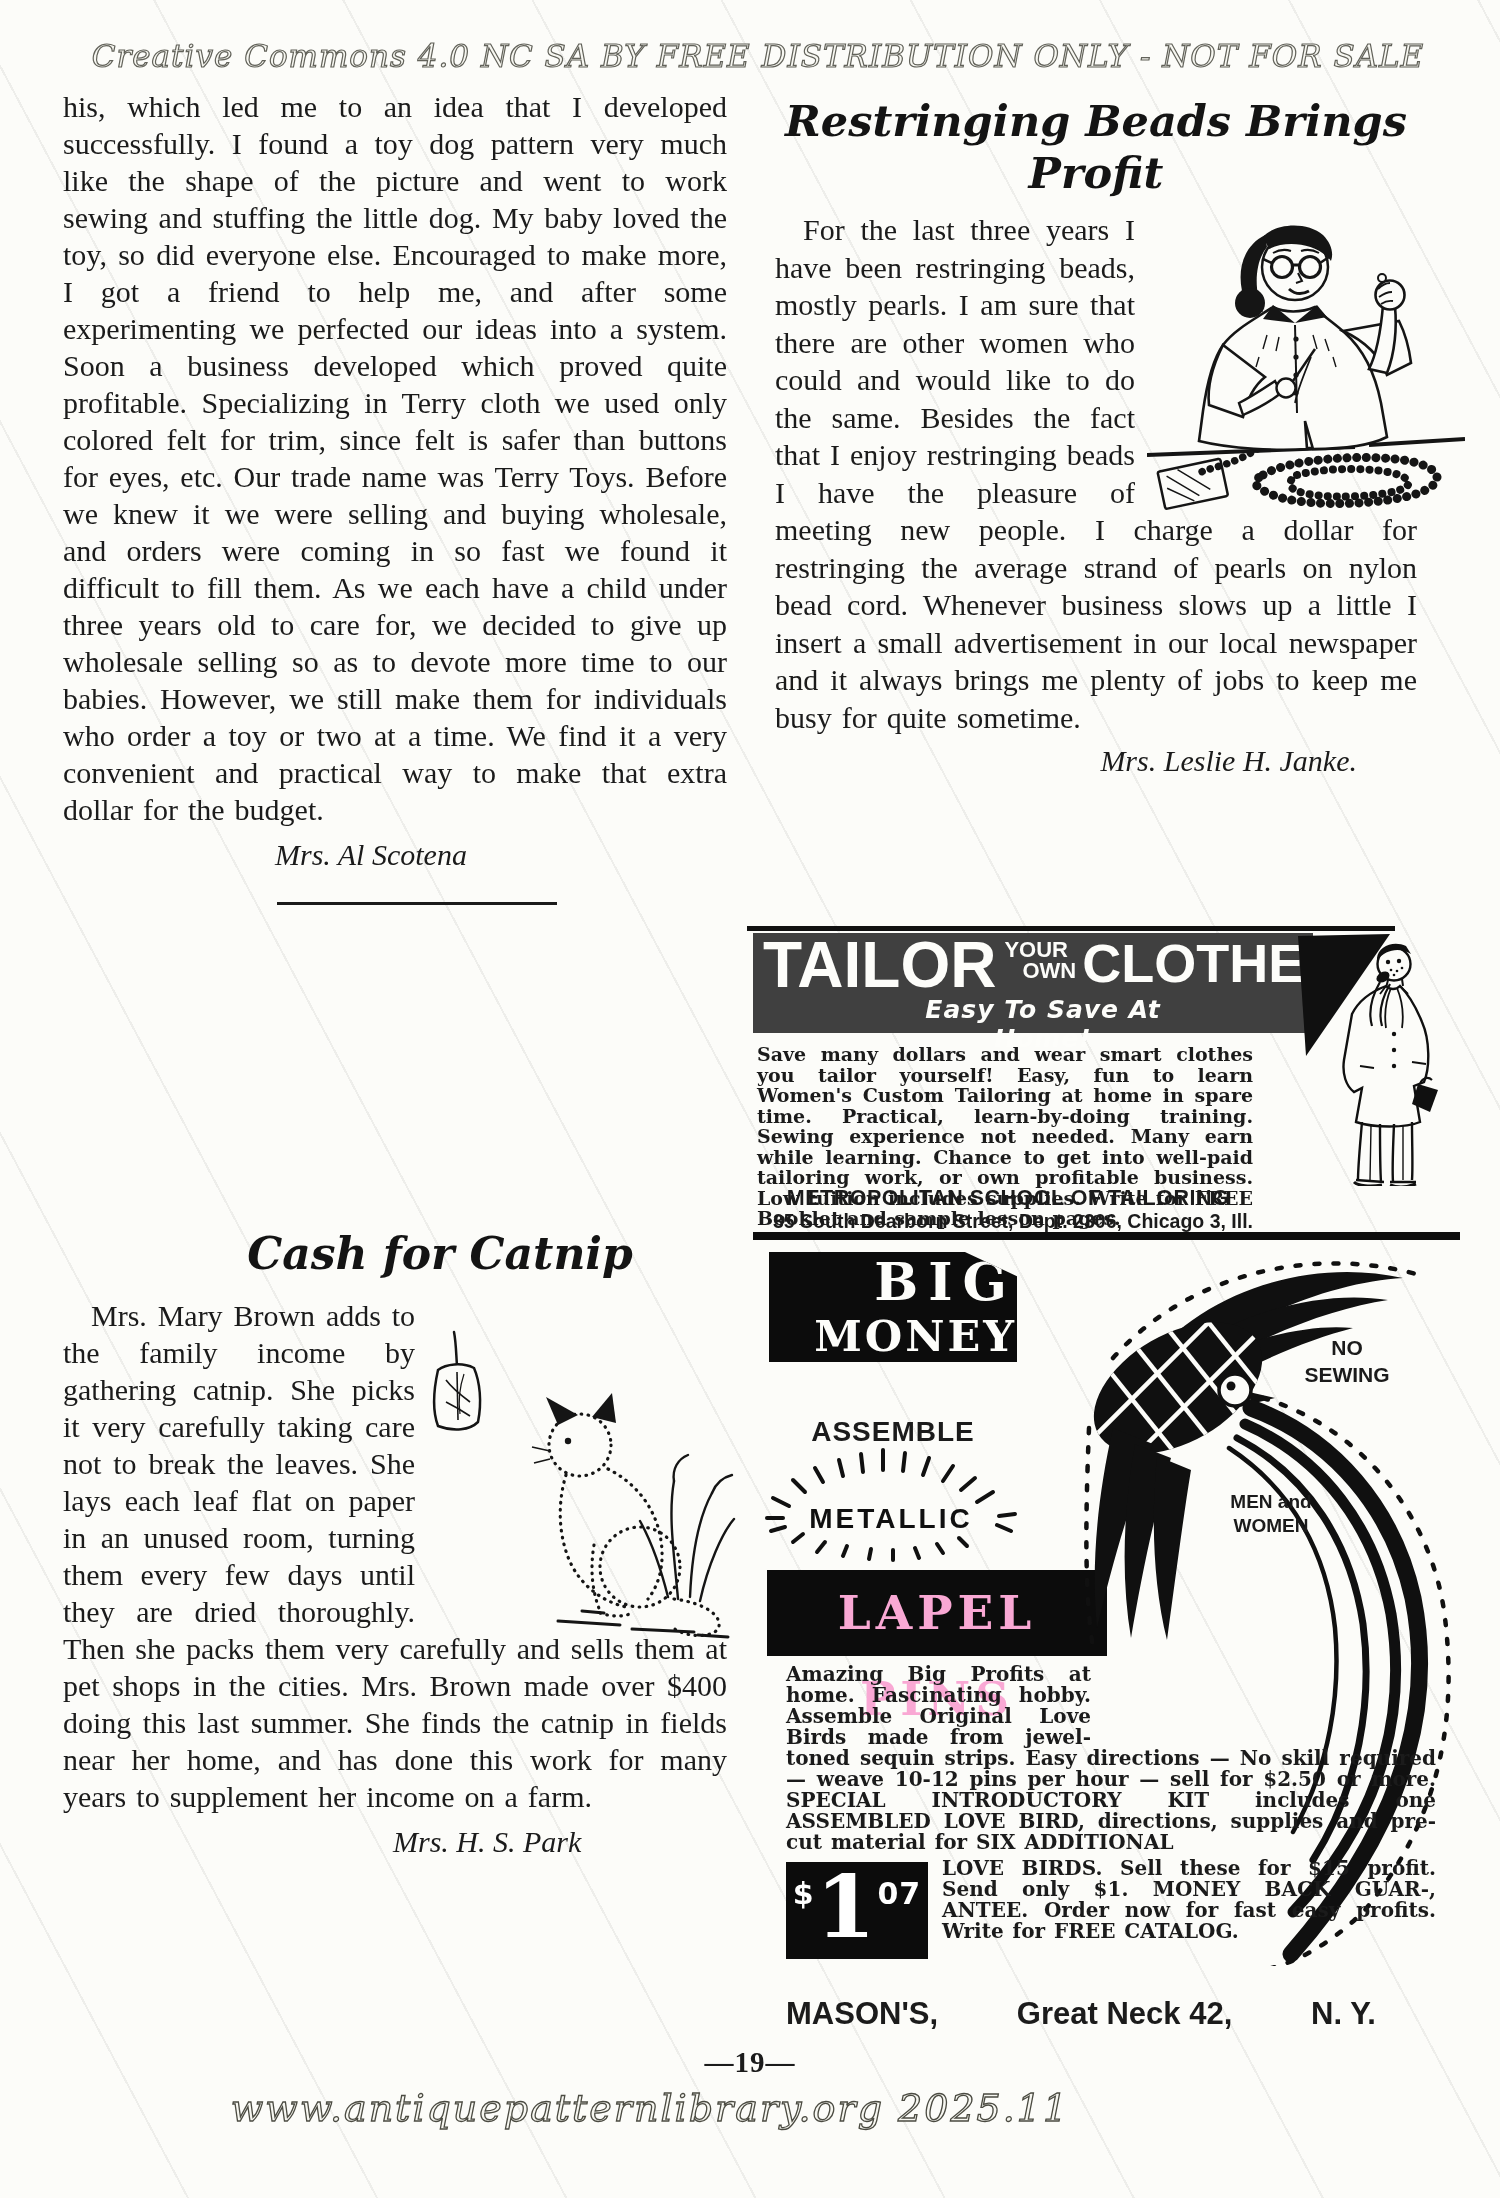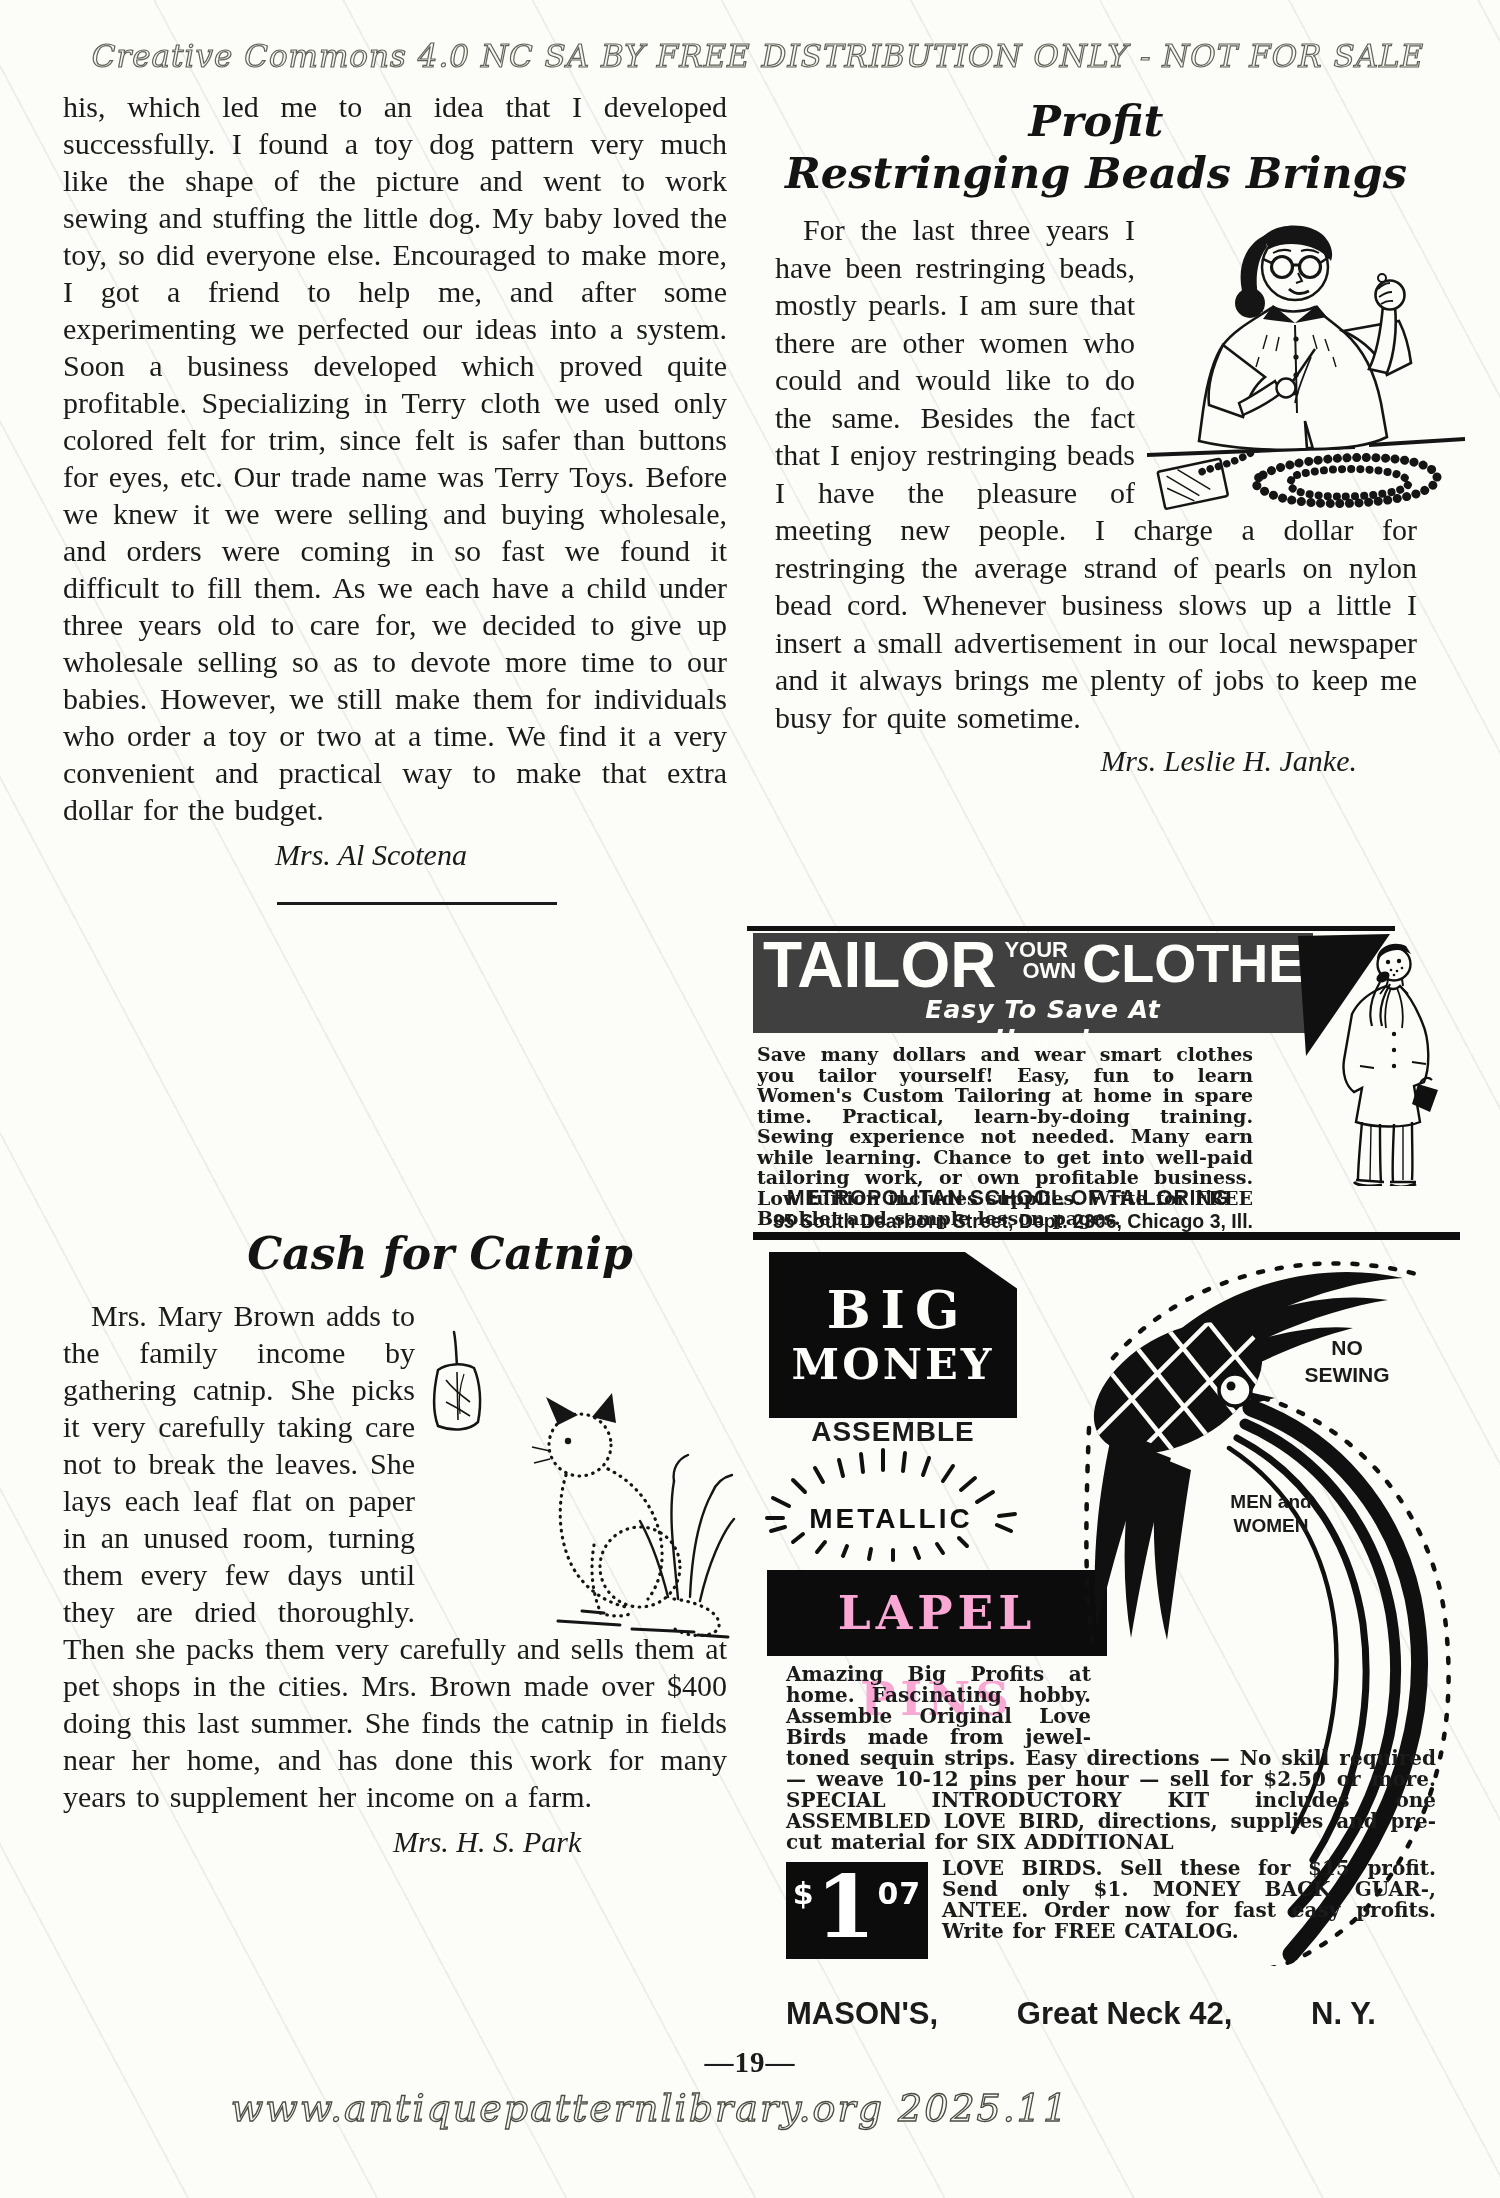--- a/index.html
+++ b/index.html
@@ -51,23 +51,23 @@
   .ad-serif{font-family:"DejaVu Serif",serif;font-weight:bold;text-align:justify;margin:0;}
   .tailor-body{position:absolute;left:4px;top:118px;width:496px;font-size:19px;line-height:20.5px;word-spacing:1px;}
   .school{position:absolute;left:0;top:260px;width:510px;text-align:center;
         font-family:"Liberation Sans",sans-serif;font-weight:900;font-size:21.5px;letter-spacing:0.5px;}
   .address{position:absolute;left:-10px;top:284px;width:540px;text-align:center;
         font-family:"Liberation Sans",sans-serif;font-weight:900;font-size:19.5px;}
 
   
   .lapel-ad{position:absolute;left:753px;top:1232px;width:707px;height:812px;
         border-top:8px solid #0e0e0e;box-sizing:border-box;}
-  .big-block{position:absolute;left:16px;top:12px;width:248px;height:166px;background:#0c0c0c;color:#fdfdfa;
+  .big-block{position:absolute;left:16px;top:12px;width:248px;height:110px;background:#0c0c0c;color:#fdfdfa;
         clip-path:polygon(0 0,79% 0,100% 22%,100% 100%,0 100%);
-        display:flex;flex-direction:column;align-items:center;justify-content:center;gap:8px;}
+        display:flex;flex-direction:column;align-items:flex-end;justify-content:center;gap:8px;}
   .big-line1{font-family:"DejaVu Serif",serif;font-weight:bold;font-size:52px;line-height:50px;letter-spacing:10px;text-indent:10px;}
   .big-line2{font-family:"DejaVu Serif",serif;font-weight:bold;font-size:43px;line-height:43px;letter-spacing:3px;}
   .assemble{position:absolute;left:16px;top:176px;width:248px;text-align:center;
         font-family:"Liberation Sans",sans-serif;font-weight:900;font-size:28px;letter-spacing:1px;}
   .metallic-svg{position:absolute;left:6px;top:208px;}
   .lapel-block{position:absolute;left:14px;top:330px;width:340px;height:86px;background:#0c0c0c;color:#f9a8d4;
         font-family:"DejaVu Serif",serif;font-weight:bold;font-size:47px;line-height:86px;letter-spacing:5px;text-align:center;}
   .bird-svg{position:absolute;left:330px;top:8px;}
   .no-sewing{position:absolute;left:538px;top:94px;width:112px;text-align:center;
         font-family:"Liberation Sans",sans-serif;font-weight:900;font-size:21px;line-height:27px;}
@@ -145,22 +145,22 @@
         <path d="M30,236 L92,240"></path>
           <path d="M104,244 L166,247"></path>
           <path d="M54,226 L76,228"></path>
           <path d="M170,250 L200,252"></path>
       </g>
     </svg>
   </section>
 
   <section class="right-col">
     <h2 class="heading beads-heading">
+      <div>Restringing Beads Brings</div>
       <div>Profit</div>
-      <div>Restringing Beads Brings</div>
     </h2>
     <p class="body-text beads-para"><span class="float-spacer beads-spacer"></span><span>For the last three years I have been restringing beads, mostly pearls. I am sure that there are other women who could and would like to do the same. Besides the fact that I enjoy restringing beads I have the pleasure of meeting new people. I charge a dollar for restringing the average strand of pearls on nylon bead cord. Whenever business slows up a little I insert a small advertisement in our local newspaper and it always brings me plenty of jobs to keep me busy for quite sometime.</span></p>
     <div class="sig sig-janke">Mrs. Leslie H. Janke.</div>
 
     <svg class="woman-svg" width="318" height="312" viewBox="0 0 318 312">
       <path d="M0,248 L208,240 M222,238 L318,232" stroke="#151515" stroke-width="4"></path>
       <g transform="rotate(-12 45 278)">
         <rect x="14" y="258" width="64" height="38" rx="2" fill="#fcfcf9" stroke="#151515" stroke-width="2.5"></rect>
         <path d="M22,264 L50,290 M34,260 L62,286 M20,276 L44,294" stroke="#151515" stroke-width="1.5"></path>
       </g>

